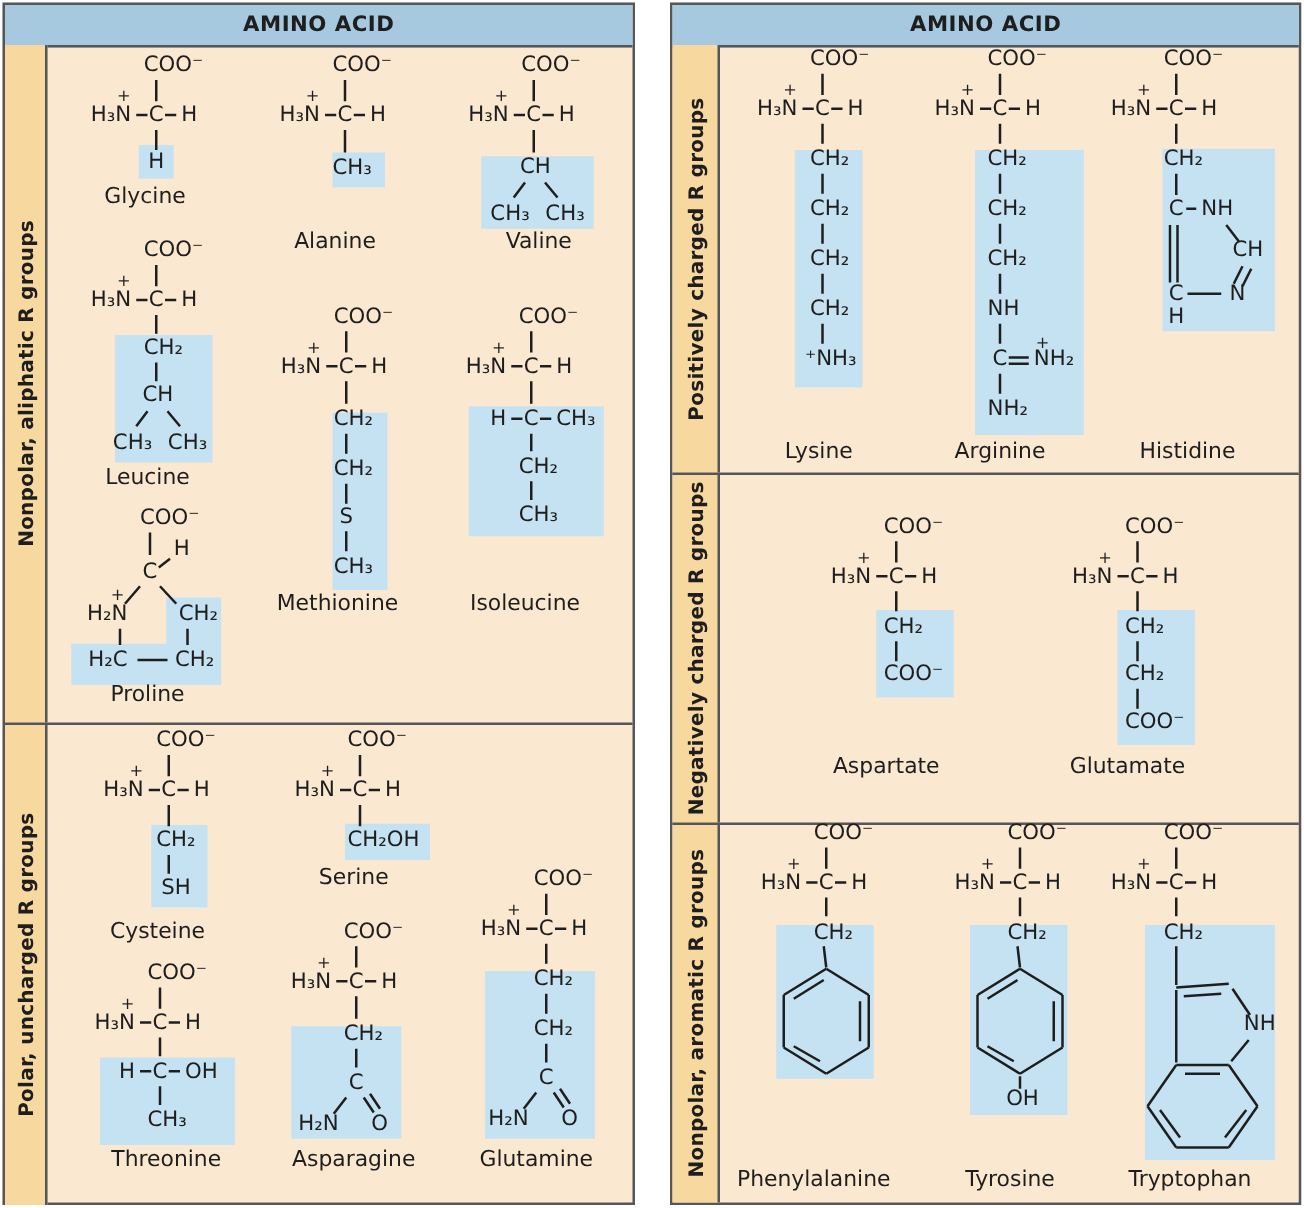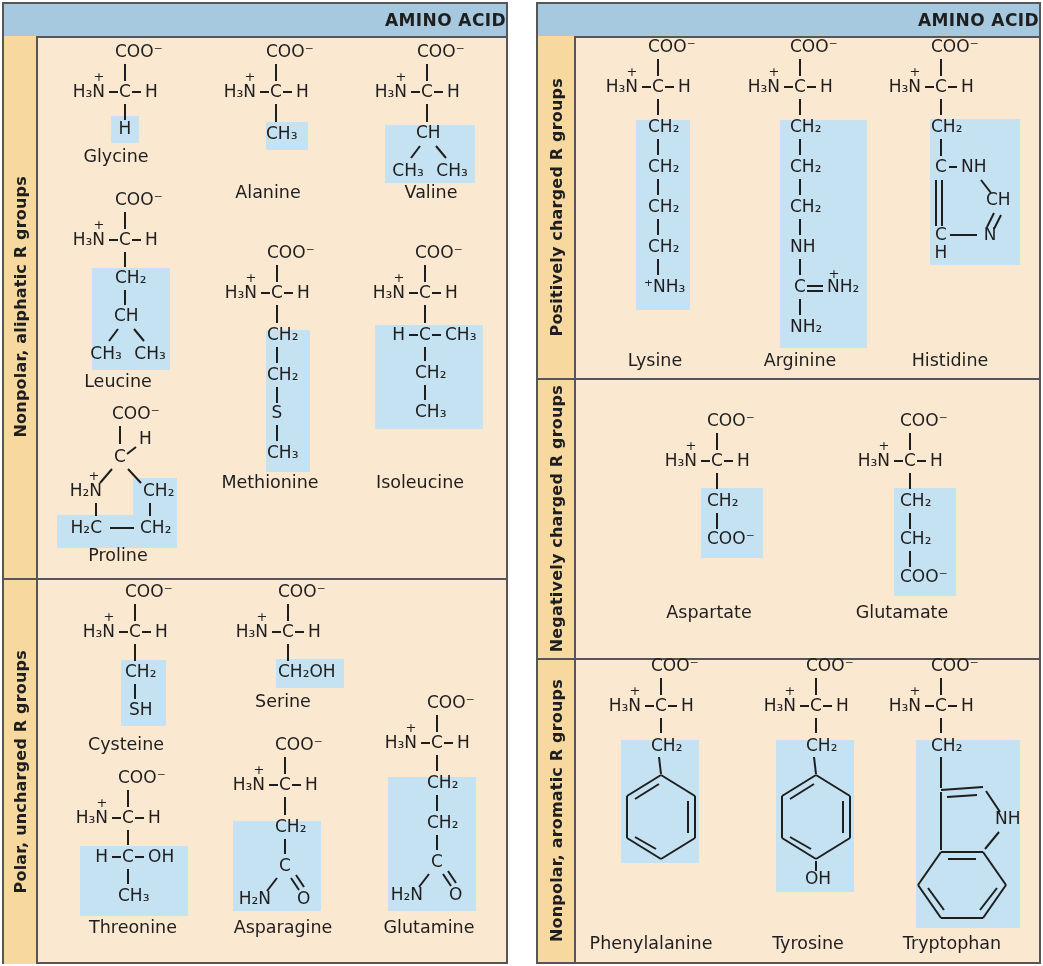--- a/index.html
+++ b/index.html
@@ -4,21 +4,21 @@
 <style>
   :root{
     --header-bg:#a6c9e0; --sidebar-bg:#f7d9a0; --panel-bg:#fbe8d1;
     --highlight:#c5e2f2; --border:#55565a; --text:#1f1e1e; --page-bg:#ffffff;
   }
   *{box-sizing:border-box;margin:0;padding:0}
   html,body{background:var(--page-bg);font-family:"DejaVu Sans","Liberation Sans",sans-serif}
   .canvas{position:relative;width:1043px;height:966px;background:var(--page-bg);overflow:hidden}
   .panel{position:absolute;background:var(--panel-bg);border:2px solid var(--border)}
   .panel-header{position:relative;width:100%;background:var(--header-bg);
-    border-bottom:2px solid var(--border);display:flex;align-items:center;justify-content:flex-end;
+    border-bottom:2px solid var(--border);display:flex;align-items:center;justify-content:center;
     font-weight:bold;font-size:17px;letter-spacing:.4px;color:var(--text)}
   .section{position:absolute;left:0;width:100%;border-top:2px solid var(--border)}
   .section:first-of-type{border-top:none}
   .side-label{position:absolute;left:0;top:0;height:100%;background:var(--sidebar-bg);
     border-right:2px solid var(--border);display:flex;align-items:center;justify-content:center}
   .rot{writing-mode:vertical-rl;transform:rotate(180deg);font-weight:bold;font-size:16px;
     color:var(--text);white-space:nowrap;letter-spacing:.2px}
   #structures{position:absolute;left:0;top:0;z-index:5;pointer-events:none}
   #structures text{font-family:"DejaVu Sans","Liberation Sans",sans-serif;fill:var(--text)}
   #structures .aa-name{font-size:17.5px}

